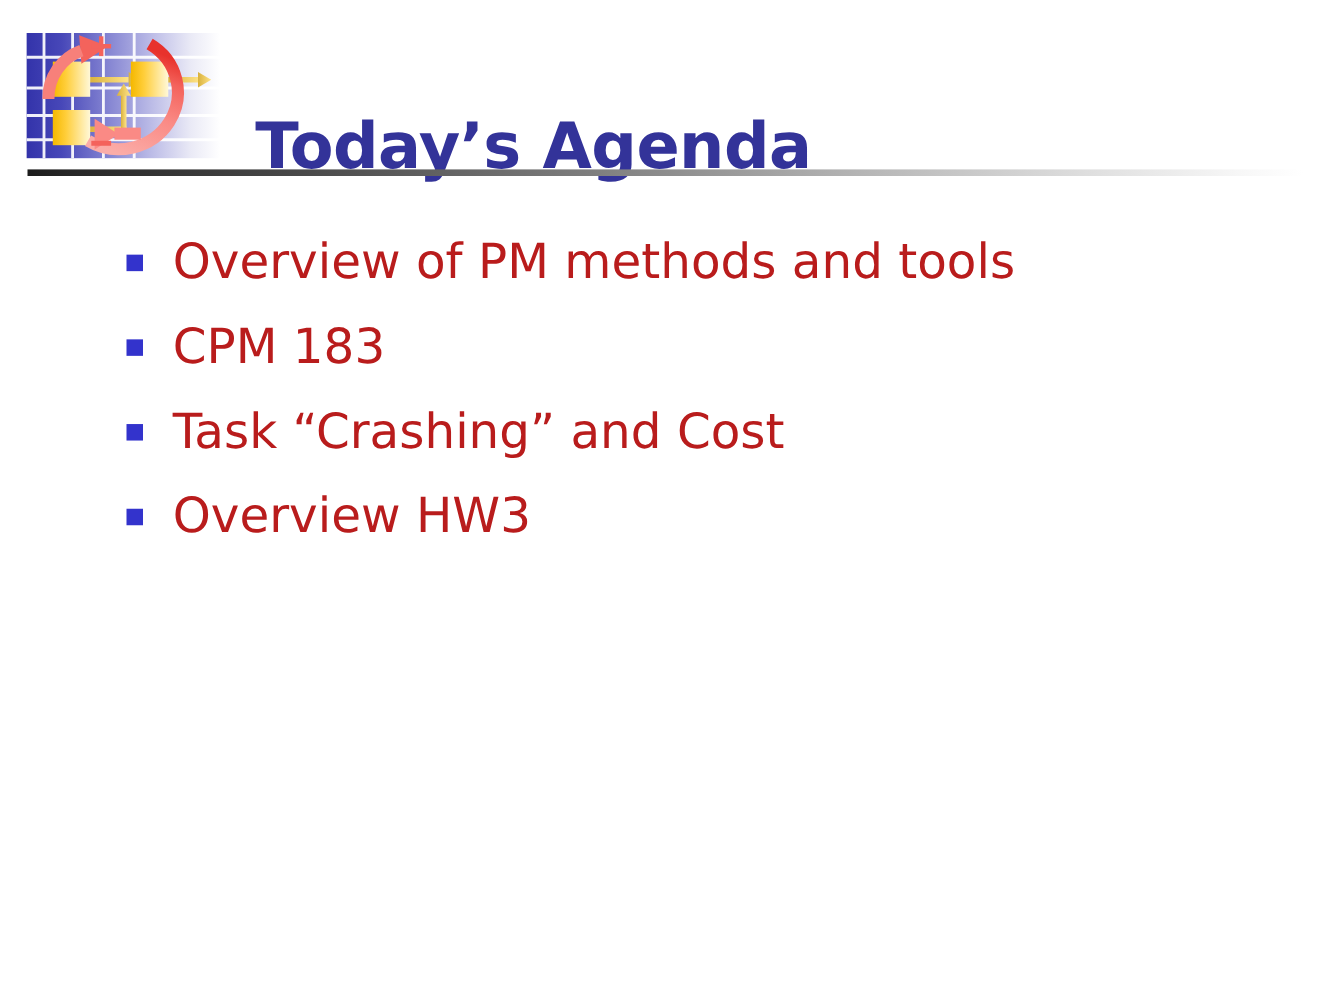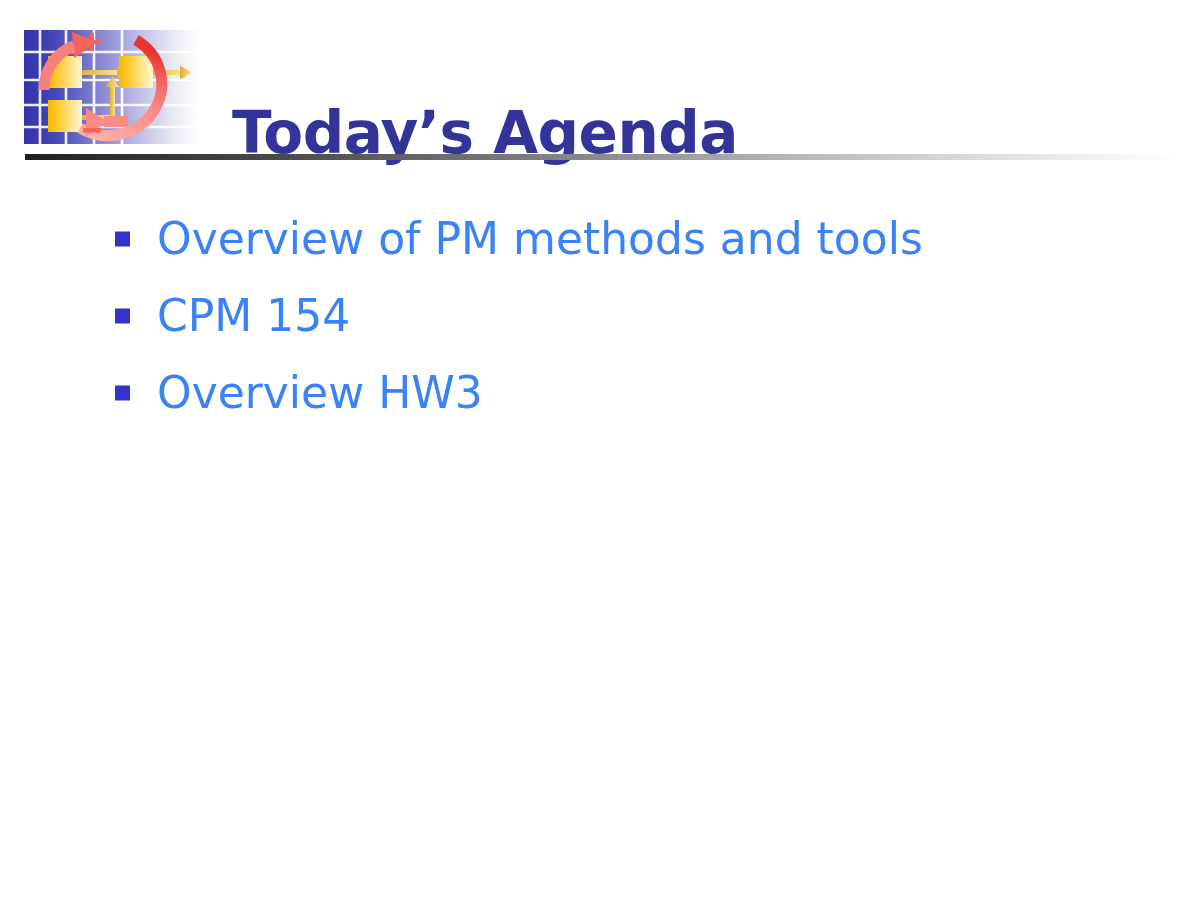--- a/index.html
+++ b/index.html
@@ -105,21 +105,21 @@
     transform: translateY(-50%);
     width: 15px;
     height: 15px;
     background: #3333CC;
   }
   .bullet-text {
     margin-left: 42px;
     font-family: "DejaVu Sans", sans-serif;
     font-size: 44px;
     font-weight: normal;
-    color: #3b82f6;
+    color: #b91c1c;
     line-height: 1;
     white-space: nowrap;
   }
 </style>
 </head>
 <body>
 
 <div id="slide">
 
   <div id="header">
@@ -215,24 +215,28 @@
 
   <ul id="bullet-list">
 
     <li class="bullet-row">
       <span class="bullet-marker"></span>
       <span class="bullet-text">Overview of PM methods and tools</span>
     </li>
 
     <li class="bullet-row">
       <span class="bullet-marker"></span>
-      <span class="bullet-text">CPM 154</span>
-    </li>
-
-
+      <span class="bullet-text">CPM 183</span>
+    </li>
+
+
+    <li class="bullet-row">
+      <span class="bullet-marker"></span>
+      <span class="bullet-text">Task “Crashing” and Cost</span>
+    </li>
 
 
     <li class="bullet-row">
       <span class="bullet-marker"></span>
       <span class="bullet-text">Overview HW3</span>
     </li>
 
   </ul>
 
 </div>

